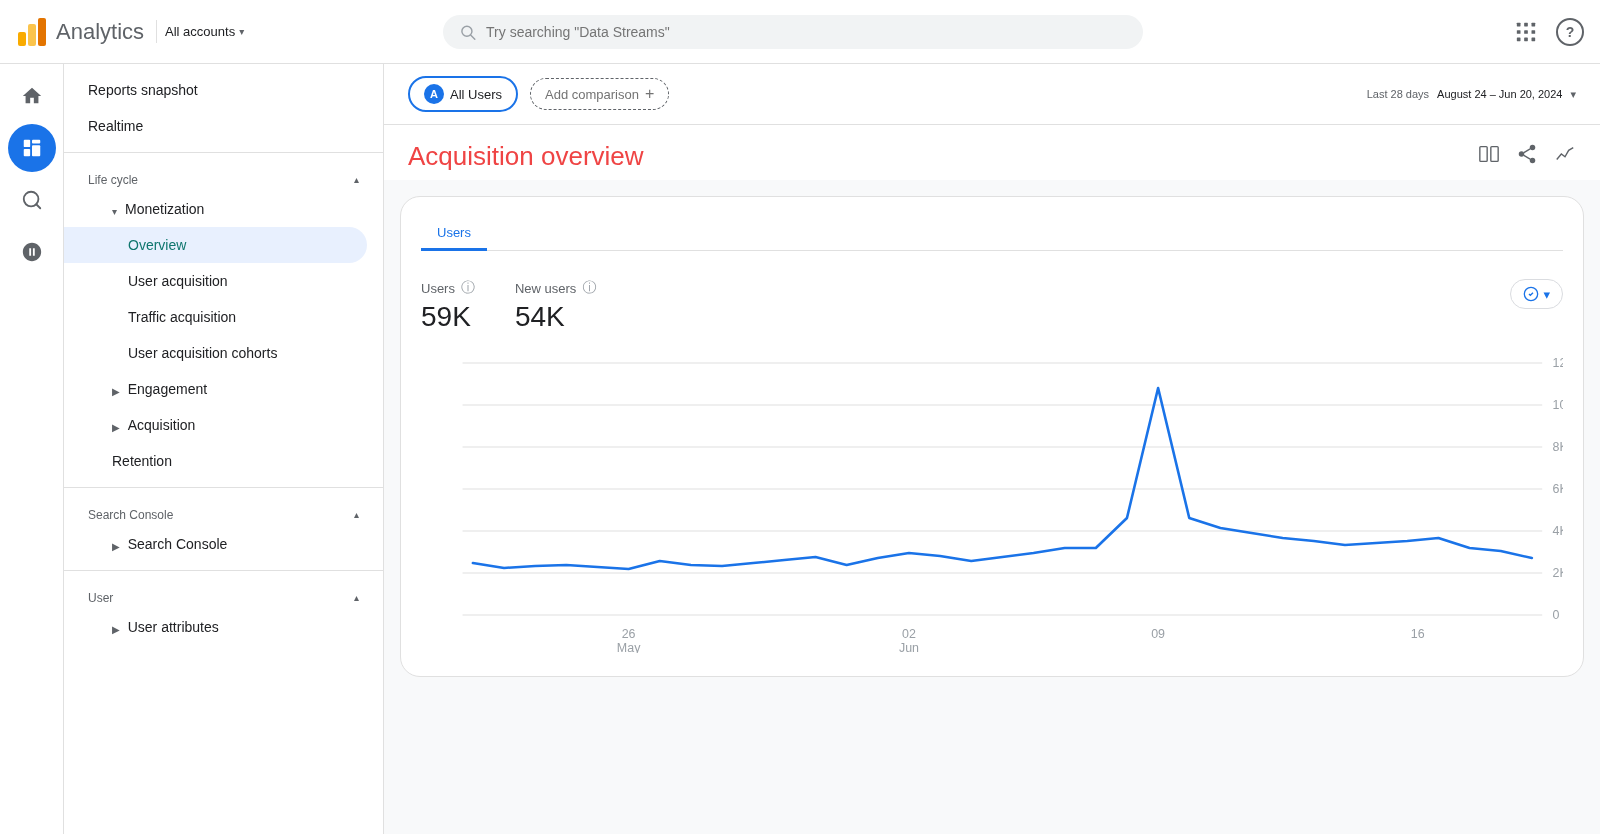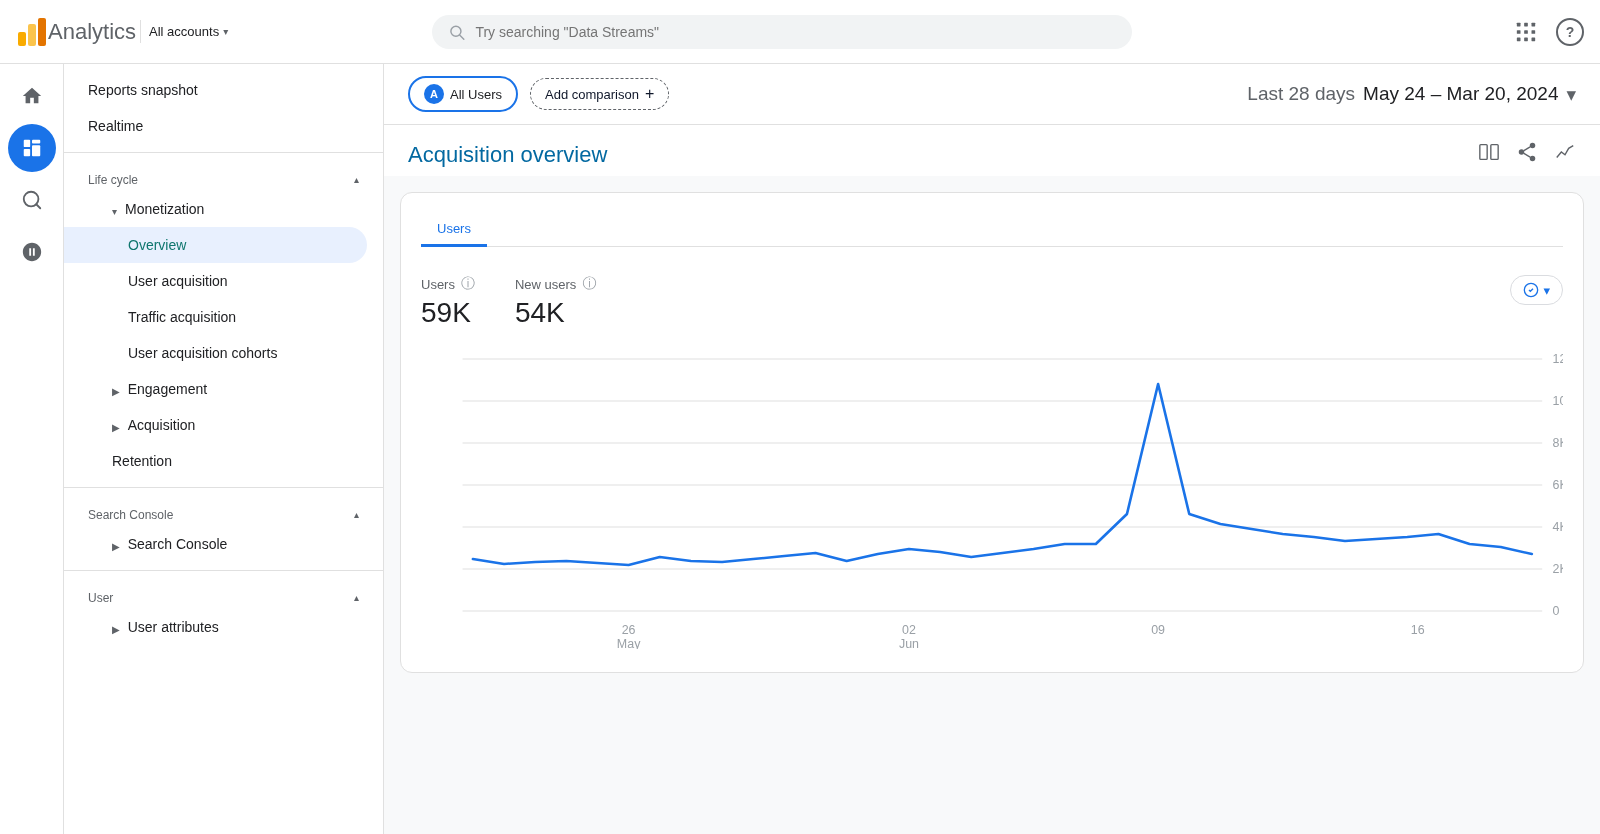--- a/index.html
+++ b/index.html
@@ -4,21 +4,21 @@
   <style>
     * { box-sizing: border-box; margin: 0; padding: 0; }
     body { font-family: 'Google Sans', Arial, sans-serif; background: #f8f9fa; color: #202124; font-size: 14px; }
 
     
     .topbar {
       display: flex; align-items: center; height: 64px;
       background: #fff; border-bottom: 1px solid #e0e0e0;
       padding: 0 16px; gap: 12px; position: fixed; top: 0; left: 0; right: 0; z-index: 100;
     }
-    .logo-area { display: flex; align-items: center; gap: 0; min-width: 200px; }
+    .logo-area { display: flex; align-items: center; gap: 8px; min-width: 200px; }
     .logo-icon { width: 32px; height: 32px; }
     .app-title { font-size: 22px; color: #5f6368; font-weight: 400; }
     .account-selector {
       display: flex; align-items: center; gap: 4px;
       font-size: 13px; color: #202124; cursor: pointer; padding: 4px 8px;
       border-left: 1px solid #e0e0e0; margin-left: 4px;
     }
     .account-selector .chevron { font-size: 10px; color: #5f6368; }
     .search-bar {
       flex: 1; max-width: 700px; margin: 0 auto;
@@ -89,39 +89,39 @@
       font-size: 13px; font-weight: 500; cursor: pointer;
     }
     .filter-chip .chip-avatar {
       width: 20px; height: 20px; background: #1a73e8; color: #fff;
       border-radius: 50%; display: flex; align-items: center; justify-content: center;
       font-size: 11px; font-weight: bold;
     }
     .add-comparison {
       display: flex; align-items: center; gap: 6px;
       border: 1px dashed #5f6368; border-radius: 20px; padding: 6px 14px;
-      font-size: 13px; color: #0f172a; cursor: pointer;
+      font-size: 13px; color: #737373; cursor: pointer;
     }
     .date-range {
       margin-left: auto; display: flex; align-items: center; gap: 8px;
-      font-size: 19px; color: #5f6368; cursor: pointer;
+      font-size: 11px; color: #5f6368; cursor: pointer;
     }
     .date-range .date-label { color: #202124; }
 
     .page-title-bar {
       background: #fff; padding: 16px 24px 8px;
       display: flex; align-items: center; justify-content: space-between;
     }
-    .page-title { font-size: 22px; color: #0369a1; font-weight: 400; }
+    .page-title { font-size: 26px; color: #ef4444; font-weight: 400; }
     .toolbar-icons { display: flex; align-items: center; gap: 16px; }
     .toolbar-icon { font-size: 20px; color: #5f6368; cursor: pointer; }
 
     
     .chart-container {
-      background: #fff; margin: 16px; border-radius: 12px;
+      background: #fff; margin: 16px; border-radius: 20px;
       border: 1px solid #e0e0e0; padding: 20px;
     }
     .chart-tabs { display: flex; gap: 0; margin-bottom: 16px; border-bottom: 1px solid #e0e0e0; }
     .chart-tab {
       padding: 8px 16px; font-size: 13px; color: #5f6368; cursor: pointer;
       border-bottom: 3px solid transparent; margin-bottom: -1px;
     }
     .chart-tab.active { color: #1a73e8; border-bottom-color: #1a73e8; }
 
     .metrics-row { display: flex; gap: 40px; padding: 12px 0 20px; align-items: flex-start; }
@@ -289,21 +289,21 @@
           <span>A</span>
         </div>
         <span>All Users</span>
       </div>
       <div class="add-comparison">
         <span>Add comparison</span>
         <span style="font-size:16px;">+</span>
       </div>
       <div class="date-range">
         <span>Last 28 days</span>
-        <span class="date-label">May 24 – Mar 20, 2024</span>
+        <span class="date-label">August 24 – Jun 20, 2024</span>
         <span>▾</span>
       </div>
     </div>
 
     <div class="page-title-bar">
       <h1 class="page-title">Acquisition overview</h1>
       <div class="toolbar-icons">
         <span class="toolbar-icon" title="Compare columns">
           <svg width="22" height="22" viewBox="0 0 24 24" fill="#5f6368">
             <rect x="2" y="4" width="8" height="16" rx="1" fill="none" stroke="#5f6368" stroke-width="1.5"></rect>

